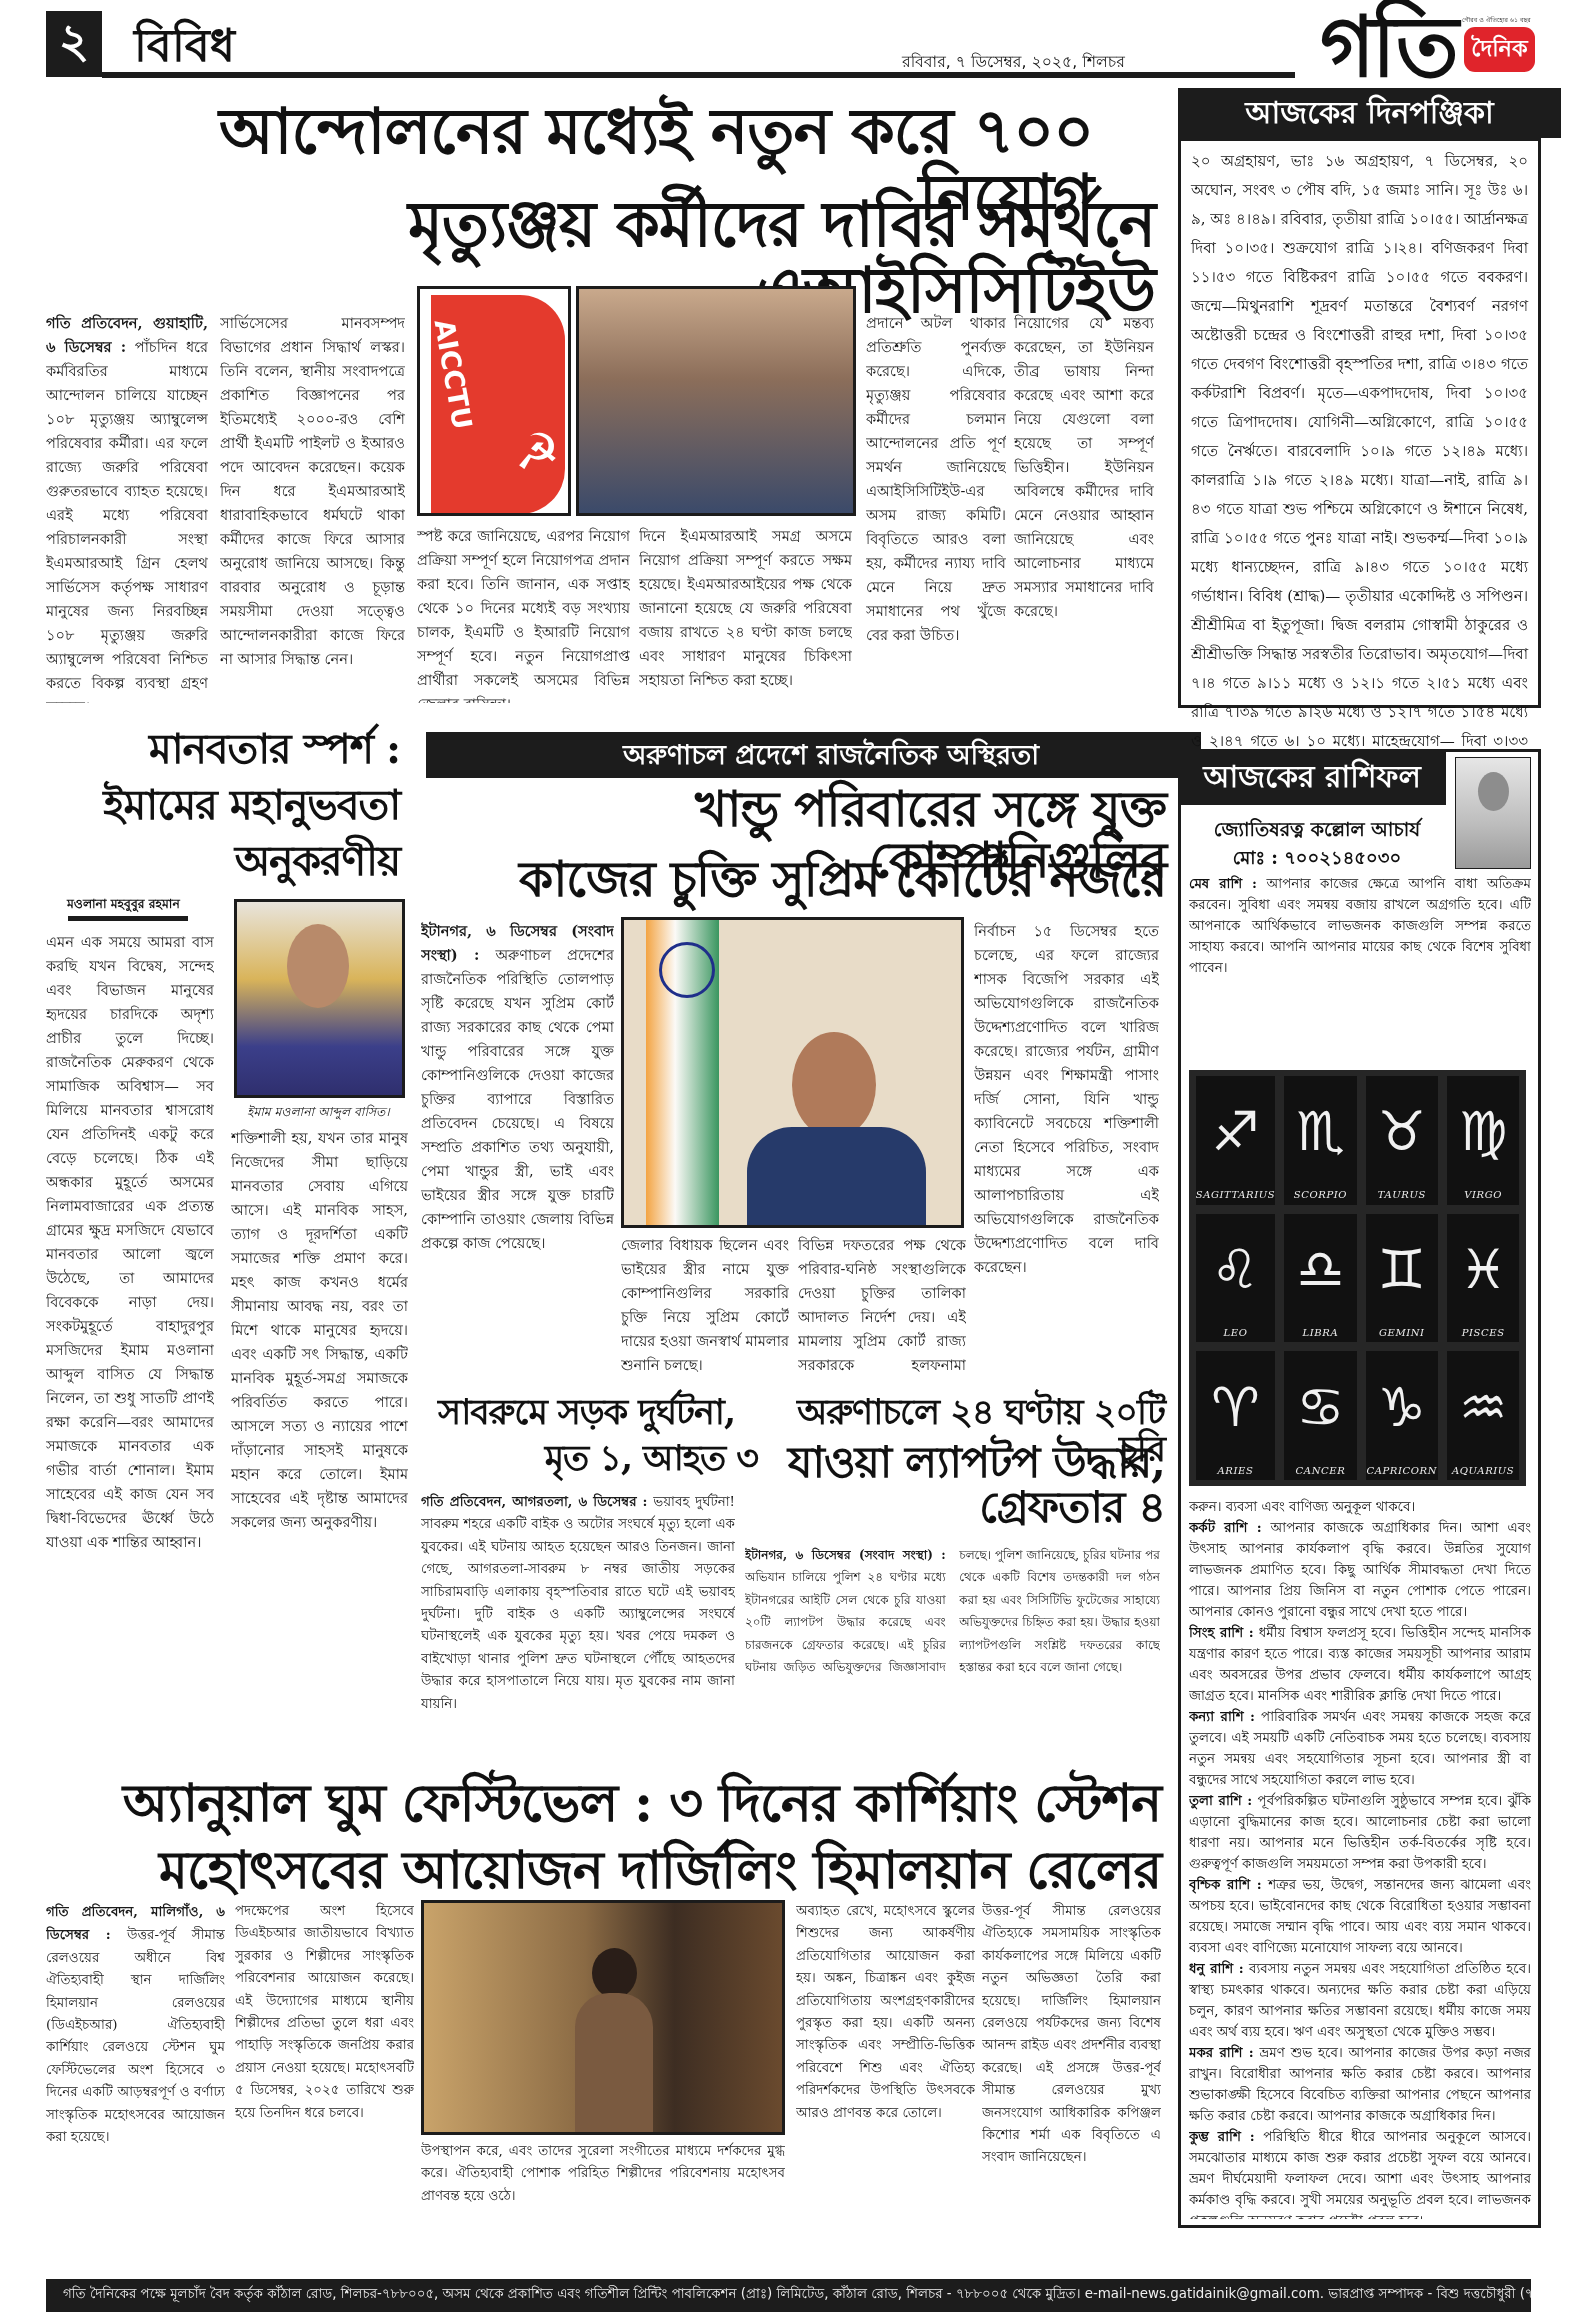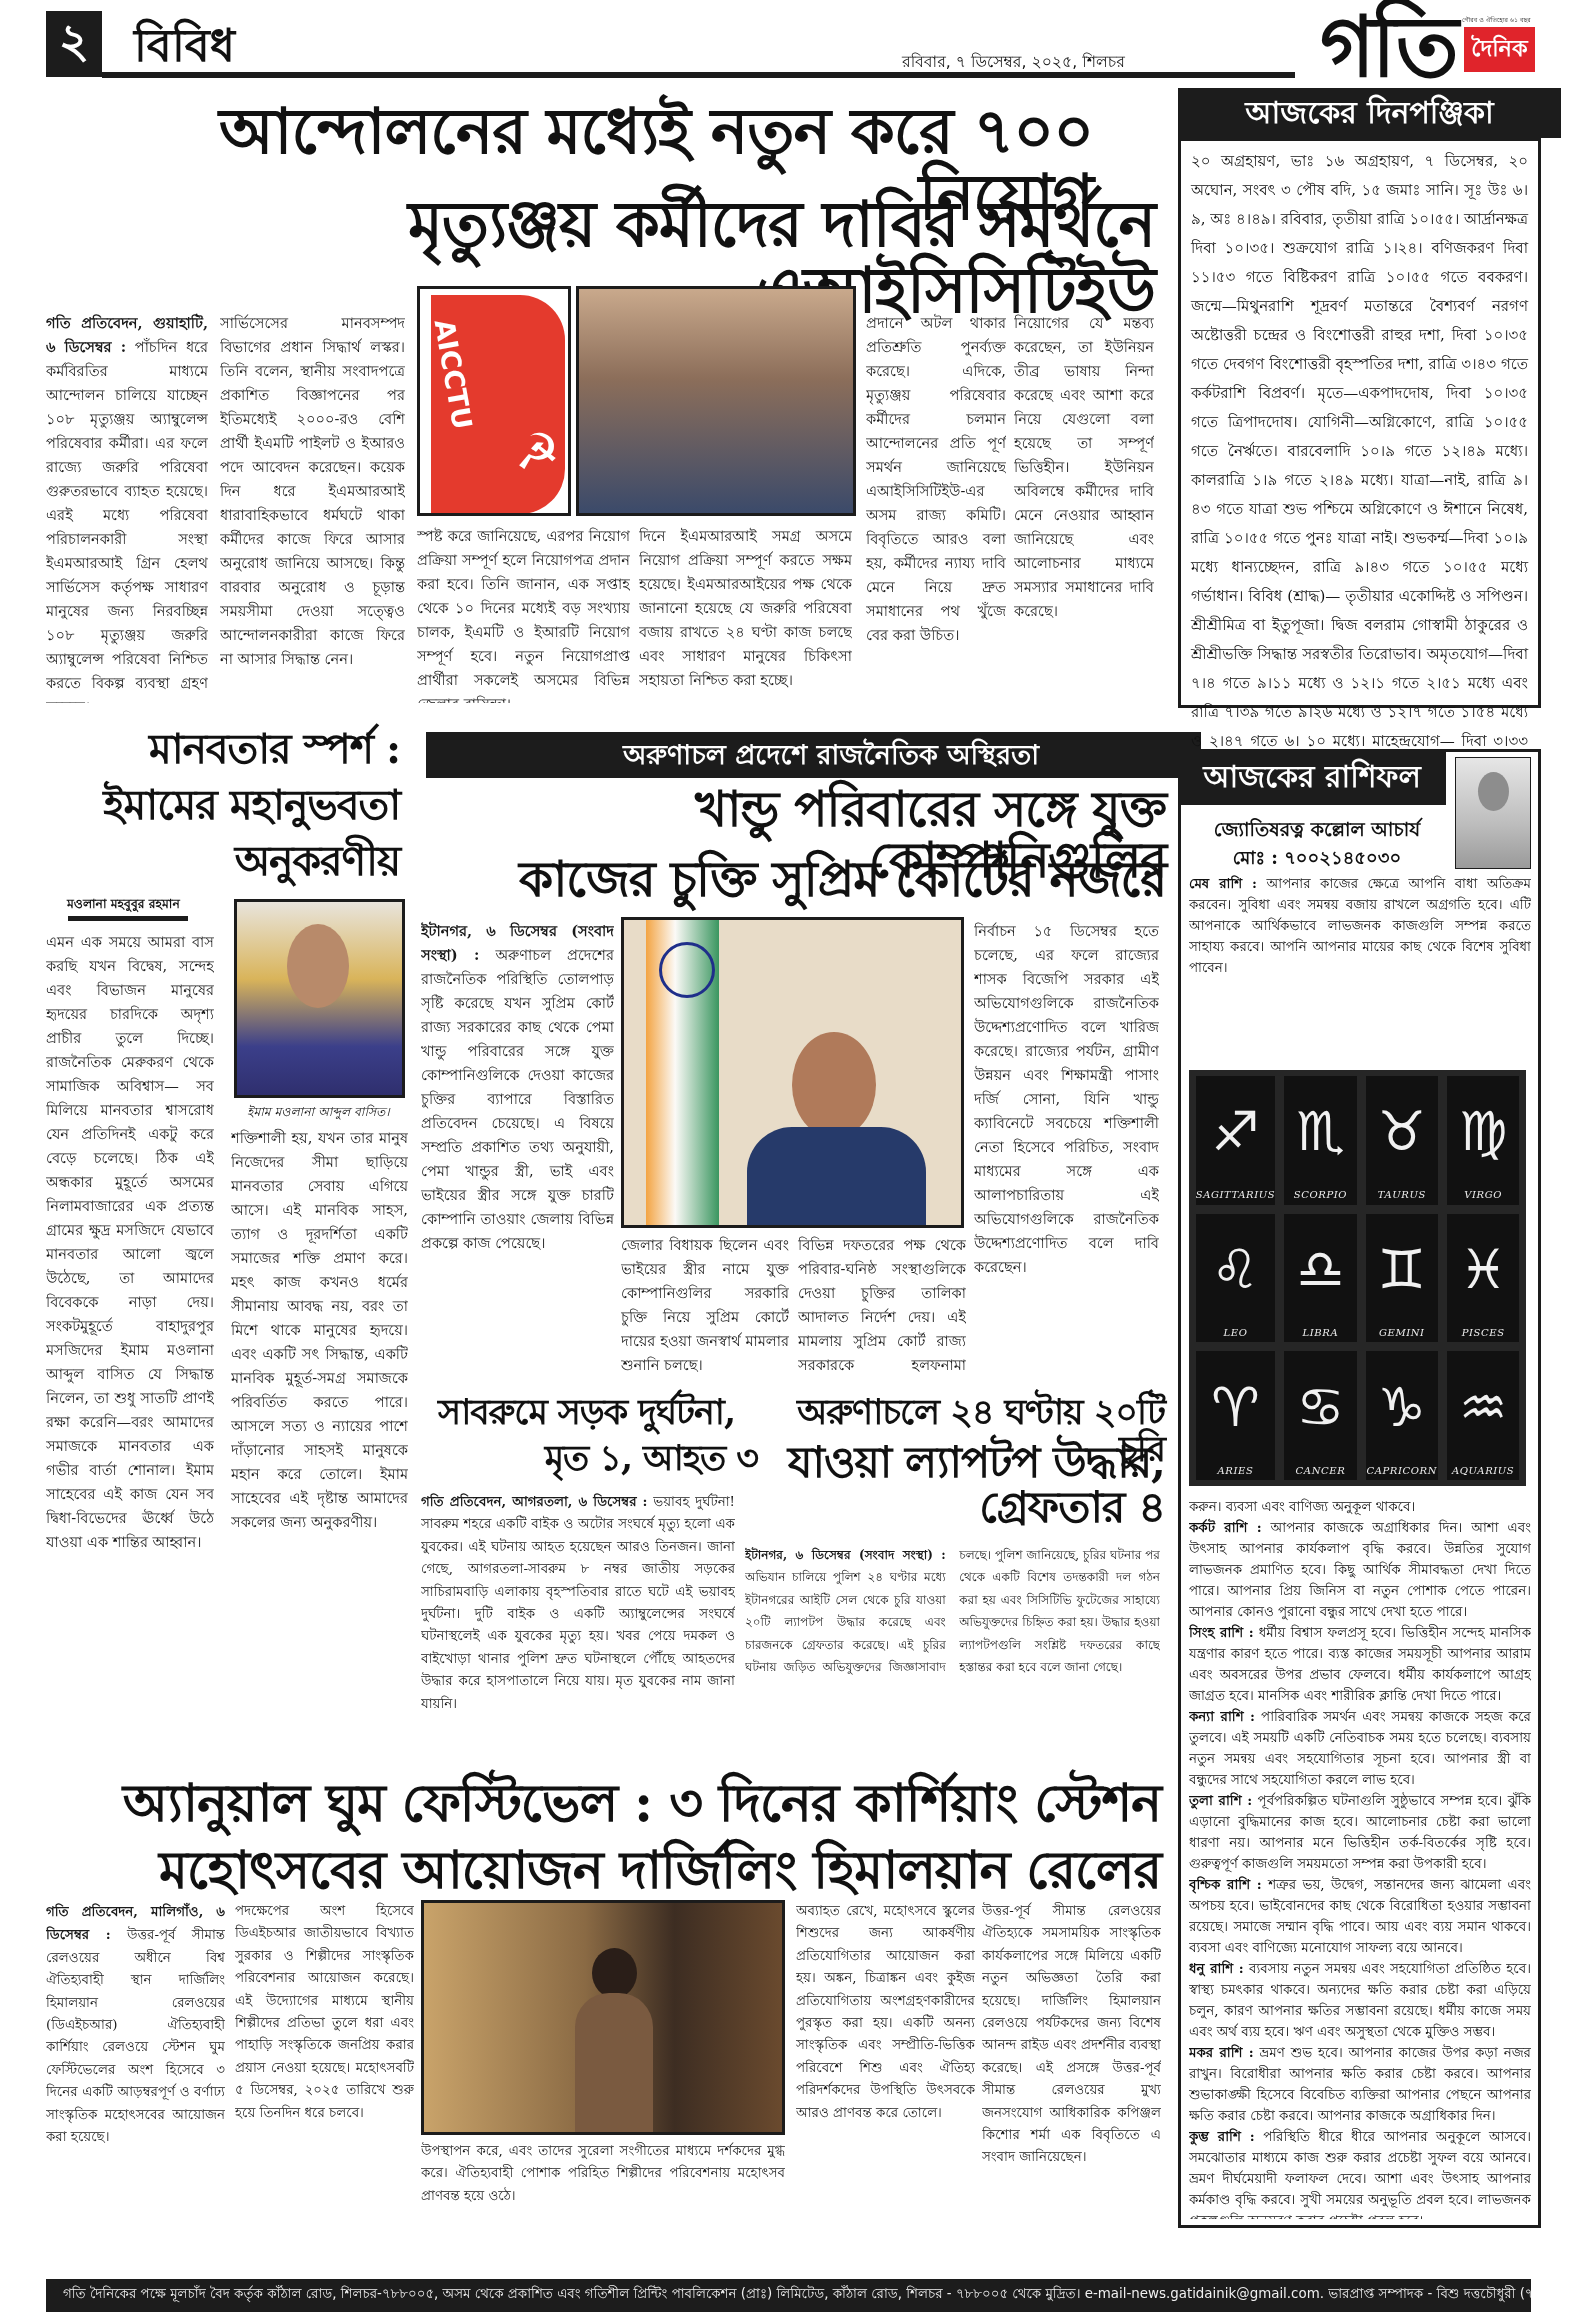--- a/index.html
+++ b/index.html
@@ -10,21 +10,21 @@
 
   
   #pageno { left: 46px; top: 11.2px; width: 56px; height: 66px; background: #1c1c1c; color: #fff;
             font-size: 47px; font-weight: bold; display:flex; align-items:center; justify-content:center; }
   #section { left: 134px; top: 11.2px; font-size: 45px; font-weight: bold; }
   #dateline { left: 902px; top: 49px; font-size: 15.7px; }
   #topRule { left: 102px; top: 72px; width: 1193px; height: 5.6px; background: #1c1c1c; }
   #logo { left: 1320px; top: 4.5px; font-size: 84px; font-weight: 900; letter-spacing: -3.4px; line-height: 1; }
   #logoTag { left: 1462px; top: 14.6px; width: 73px; font-size: 6.2px; }
   #logoDaily { left: 1464px; top: 27px; width: 71px; height: 45px; background: #e0242b; color:#fff;
-               font-size: 22.4px; font-weight: bold; display:flex; align-items:center; justify-content:center; }
+               font-size: 22.4px; font-weight: bold; display:flex; align-items:center; justify-content:center;border-radius:11px; }
 
   
   .headline { font-weight: 900; text-align: right; line-height: 1.05; letter-spacing: -1.1px; }
   #lead1 { left: 84px; top: 98px; width: 1009px; font-size: 63px; }
   #lead2 { left: 34px; top: 191px; width: 1121px; font-size: 63px; }
 
   
   .col { position: absolute; font-size: 14.6px; line-height: 24px; text-align: justify; color: #1a1a1a;
          font-family: "DejaVu Serif", serif; }
   .col b { font-weight: bold; }

